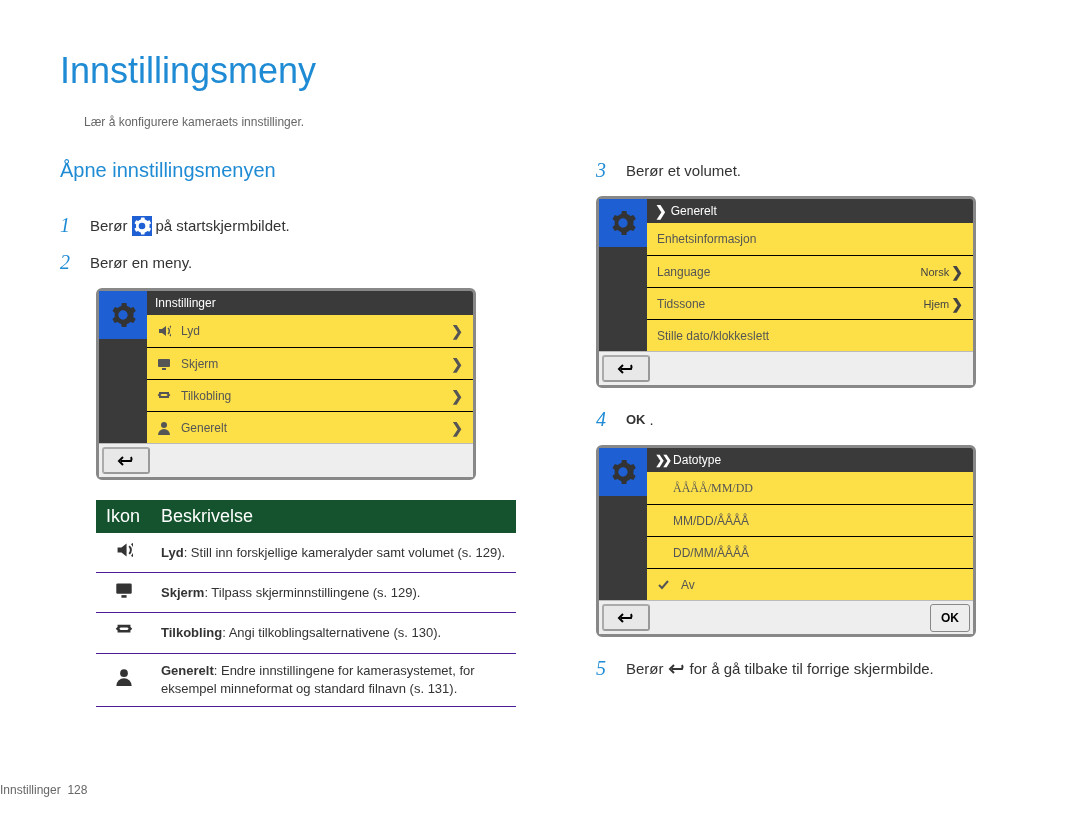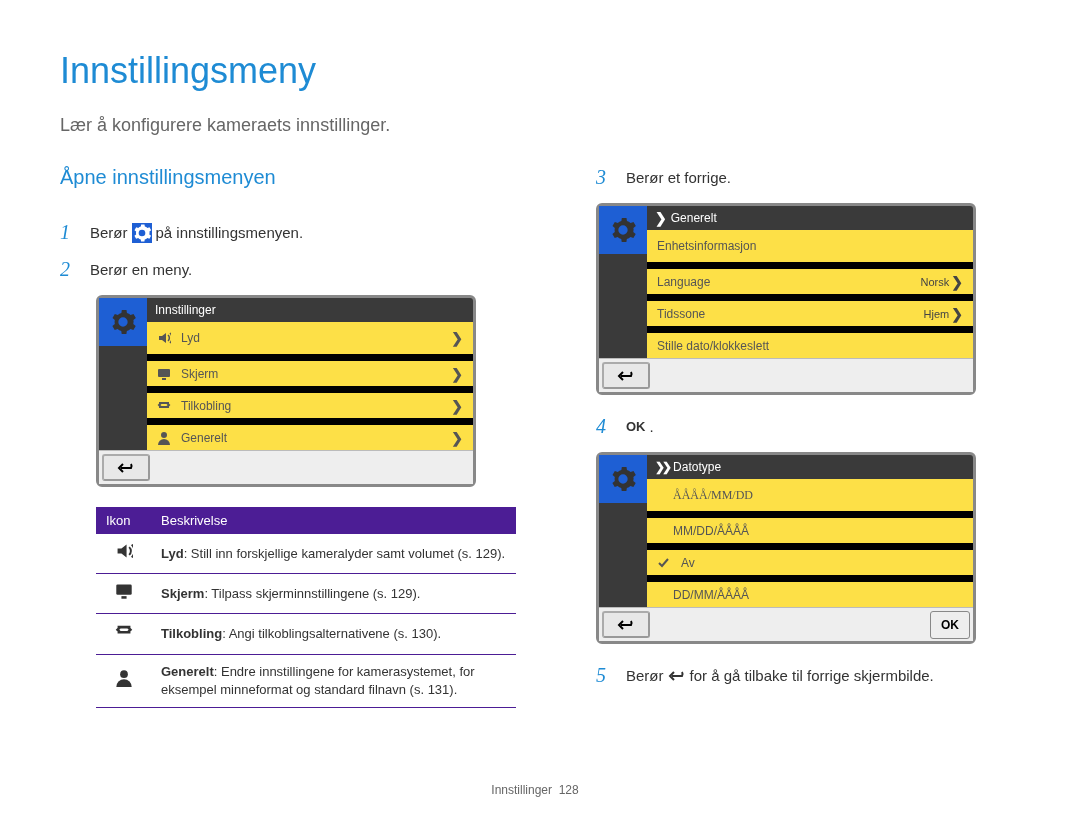--- a/index.html
+++ b/index.html
@@ -12,23 +12,24 @@
     position: relative;
     padding: 50px 60px 30px 60px;
   }
   .page-title {
     font-size: 36px;
     color: #1e8bd4;
     font-weight: 300;
     margin-bottom: 23px;
   }
   .page-subtitle {
-    font-size: 18px;
+    font-size: 12px;
     color: #666;
     margin-bottom: 30px;
+    margin-left: 24px;
   }
   .columns {
     display: flex;
     gap: 80px;
   }
   .col { flex: 1; }
   .col-left { max-width: 460px; }
   .col-right { max-width: 440px; }
   .section-title {
     color: #1e8bd4;
@@ -113,21 +114,21 @@
     color: #fff;
     font-size: 12px;
     display:flex; align-items:center;
   }
   .dev-list {
     flex: 1;
     background: #fde047;
   }
   .dev-row {
     height: 32px;
-    border-top: 7px solid #000000;
+    border-top: 1px solid #000000;
     display: flex;
     align-items: center;
     padding: 0 10px;
     font-size: 12px;
     color: #555;
     justify-content: space-between;
   }
   .dev-row:first-child { border-top: none; }
   .dev-row-left { display:flex; align-items:center; gap:8px; }
   .dev-icon { width: 16px; display:flex; align-items:center; }
@@ -137,26 +138,26 @@
   .double-chev { font-size: 12px; letter-spacing:-3px; font-weight:bold; }
 
   
   .desc-table {
     margin: 0 0 0 36px;
     width: 420px;
     border-collapse: collapse;
     font-size: 13px;
   }
   .desc-table th {
-    background: #4c1d95;
+    background: #14532d;
     color: #fff;
     text-align: left;
     font-weight: normal;
     padding: 6px 10px;
-    font-size: 13px;
+    font-size: 18px;
   }
   .desc-table th.ikon-col { width: 55px; }
   .desc-table td {
     border-bottom: 1px solid #4c1d95;
     padding: 8px 10px;
     vertical-align: middle;
     line-height: 1.4;
   }
   .desc-table td.icon-cell {
     text-align: center;
@@ -177,21 +178,21 @@
   .ok-text-inline {
     font-weight: bold;
     font-size: 13px;
   }
   .back-inline { display:inline-flex; align-items:center;}
   .back-inline svg { width: 18px; height: 14px; }
 
   .footer {
     position: absolute;
     left: 0; right: 10px; bottom: 18px;
-    text-align: center;
+    text-align: left;
     font-size: 12px;
     color: #666;
   }
 </style>
 </head>
 <body>
 
 <svg width="0" height="0" style="position:absolute">
   <defs>
     <g id="gear">
@@ -235,21 +236,21 @@
 
     <div class="step">
       <span class="step-num">1</span>
       <span class="step-text">
         <span>Berør </span>
         <span class="inline-icon-gear">
             <svg viewBox="0 0 24 24" style="color:#fff">
               <use href="#gear"></use>
             </svg>
           </span>
-        <span> på innstillingsmenyen.</span>
+        <span> på startskjermbildet.</span>
       </span>
     </div>
 
     <div class="step">
       <span class="step-num">2</span>
       <span>Berør en meny.</span>
     </div>
 
     <div class="device">
       <div class="device-body">
@@ -352,21 +353,21 @@
               </svg></td>
           <td><span class="desc-strong">Generelt</span><span>: Endre innstillingene for kamerasystemet, for eksempel minneformat og standard filnavn (s. 131).</span></td>
         </tr>
       </tbody>
     </table>
   </div>
 
   <div class="col col-right">
     <div class="step">
       <span class="step-num">3</span>
-      <span>Berør et forrige.</span>
+      <span>Berør et volumet.</span>
     </div>
 
     <div class="device" style="margin-left:0;">
       <div class="device-body">
         <div class="device-side">
           <div class="gear-btn">
               <svg viewBox="0 0 24 24">
                 <use href="#gear"></use>
               </svg>
             </div>
@@ -438,32 +439,32 @@
               <span class="dev-row-left" style="padding-left:16px;font-family:Liberation Serif, serif;">
                   <span>ÅÅÅÅ/MM/DD</span>
                 </span>
             </div>
             <div class="dev-row">
               <span class="dev-row-left" style="padding-left:16px;">
                   <span>MM/DD/ÅÅÅÅ</span>
                 </span>
             </div>
             <div class="dev-row">
+              <span class="dev-row-left" style="padding-left:16px;">
+                  <span>DD/MM/ÅÅÅÅ</span>
+                </span>
+            </div>
+            <div class="dev-row">
               <span class="dev-row-left">
                   <span class="dev-icon">
                     <svg viewBox="0 0 14 14">
                       <use href="#check"></use>
                     </svg>
                   </span>
                   <span>Av</span>
-                </span>
-            </div>
-            <div class="dev-row">
-              <span class="dev-row-left" style="padding-left:16px;">
-                  <span>DD/MM/ÅÅÅÅ</span>
                 </span>
             </div>
           </div>
         </div>
       </div>
       <div class="back-row">
         <button class="back-btn">
             <svg viewBox="0 0 18 14">
               <use href="#back-arrow"></use>
             </svg>

